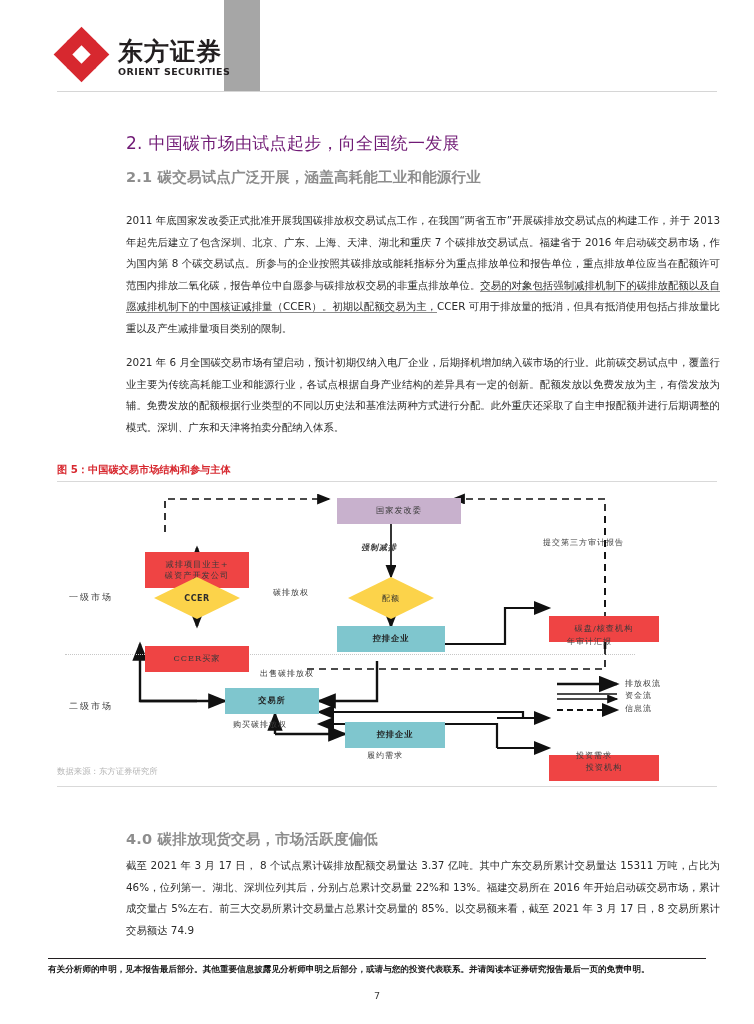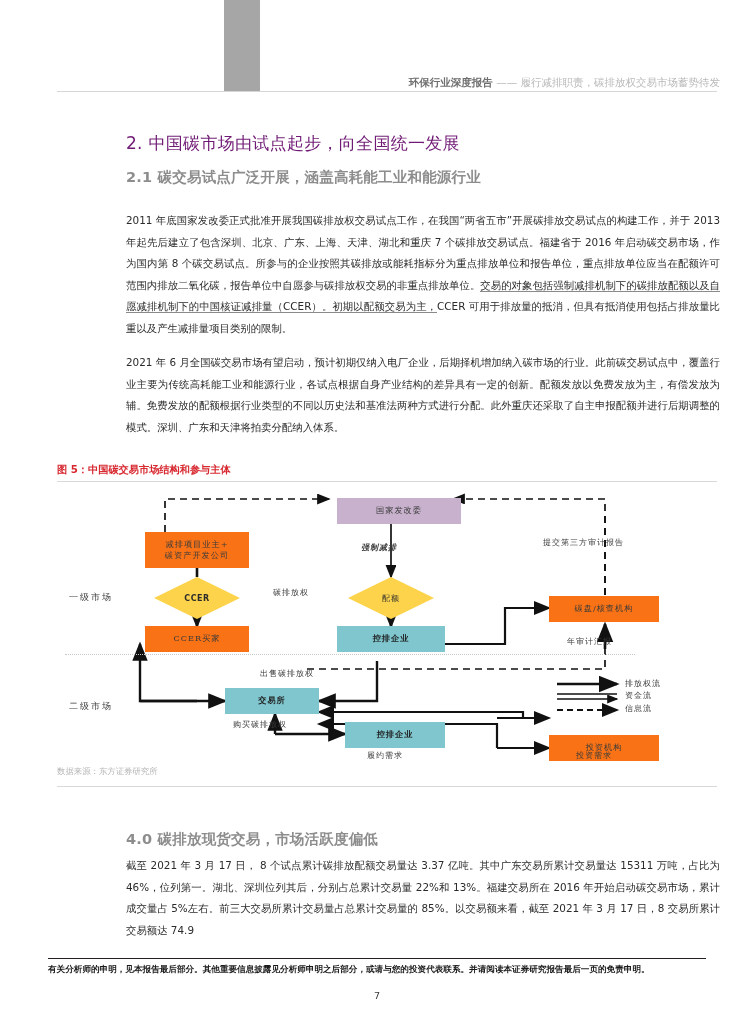--- a/index.html
+++ b/index.html
@@ -179,21 +179,21 @@
     align-items: center;
     justify-content: center;
     font-family: "DejaVu Serif", "Liberation Serif", serif;
     font-size: 8.2px;
     color: #3a3a3a;
     letter-spacing: 1px;
     text-align: center;
     line-height: 1.35;
   }
   .box.purple { background: #c8b1cd; margin-left: 8px; }
-  .box.blue   { background: #f97316; }
+  .box.blue   { background: #ef4444; margin-top: 20px; }
   .box.teal   { background: #7fc6ce; font-weight: 700; color: #1d1d1d; }
 
   .diamond {
     position: absolute;
     width: 86px; height: 42px;
     background: #fcd34a;
     clip-path: polygon(50% 0, 100% 50%, 50% 100%, 0 50%);
     display: flex; align-items: center; justify-content: center;
     font-family: "DejaVu Sans", "Liberation Sans", sans-serif;
     font-size: 8px;
@@ -252,26 +252,34 @@
     font-size: 9.5px;
     color: #3a3a3a;
   }
 </style>
 </head>
 <body>
 
 <div class="page-header">
   <div class="header-grey-bar"></div>
 
-
-  <div class="header-caption">
-    <span class="strong">环保行业深度报告</span>
-    <span class="sub">——</span>
-    <span class="sub">履行减排职责，碳排放权交易市场蓄势待发</span>
+  <div class="logo-wrap">
+    <div class="logo-mark">
+      <span class="sq a"></span>
+      <span class="sq b"></span>
+      <span class="sq c"></span>
+      <span class="sq d"></span>
+      <span class="hole"></span>
+    </div>
+    <div class="logo-text">
+      <div class="logo-cn">东方证券</div>
+      <div class="logo-en">ORIENT SECURITIES</div>
+    </div>
   </div>
+
 
   <div class="header-rule"></div>
 </div>
 
 <div class="content">
 
   <h2 class="sec-title">2. 中国碳市场由试点起步，向全国统一发展</h2>
   <h3 class="sub-title">2.1 碳交易试点广泛开展，涵盖高耗能工业和能源行业</h3>
 
   <p class="body para1">

